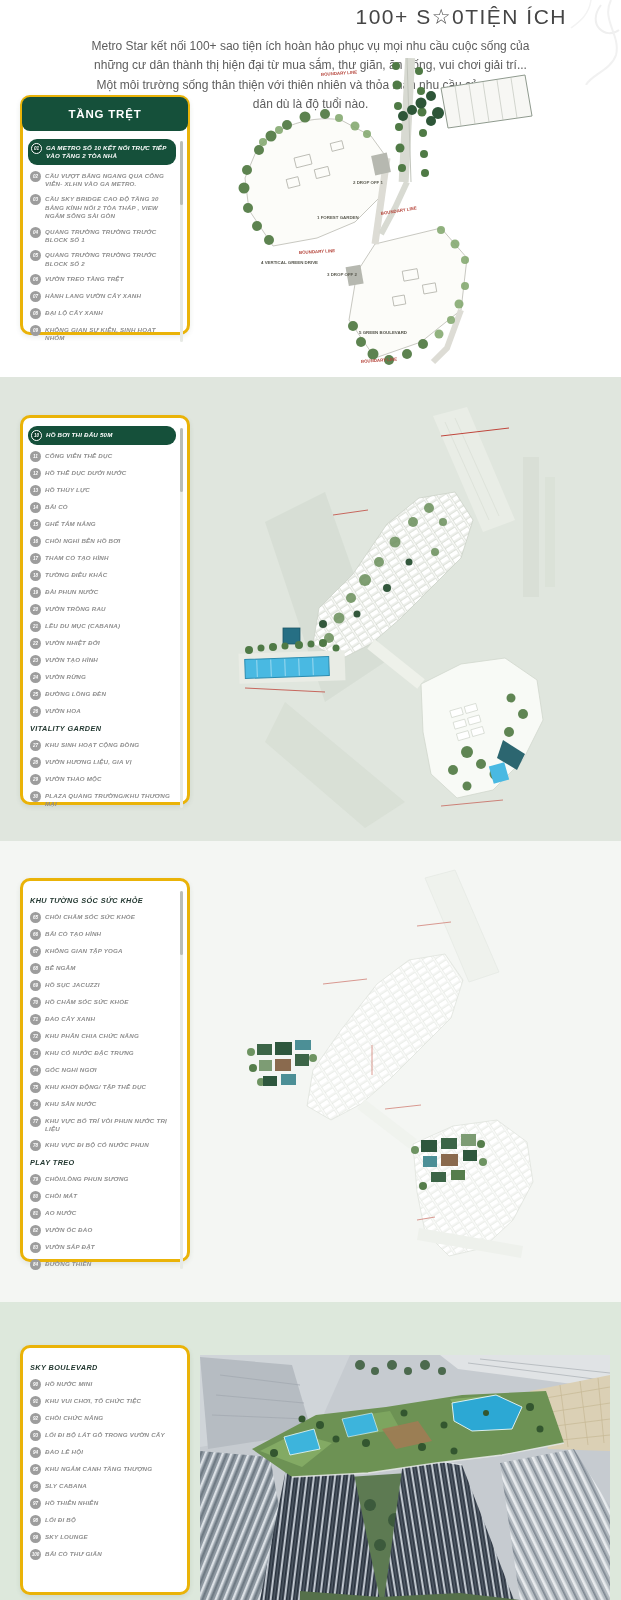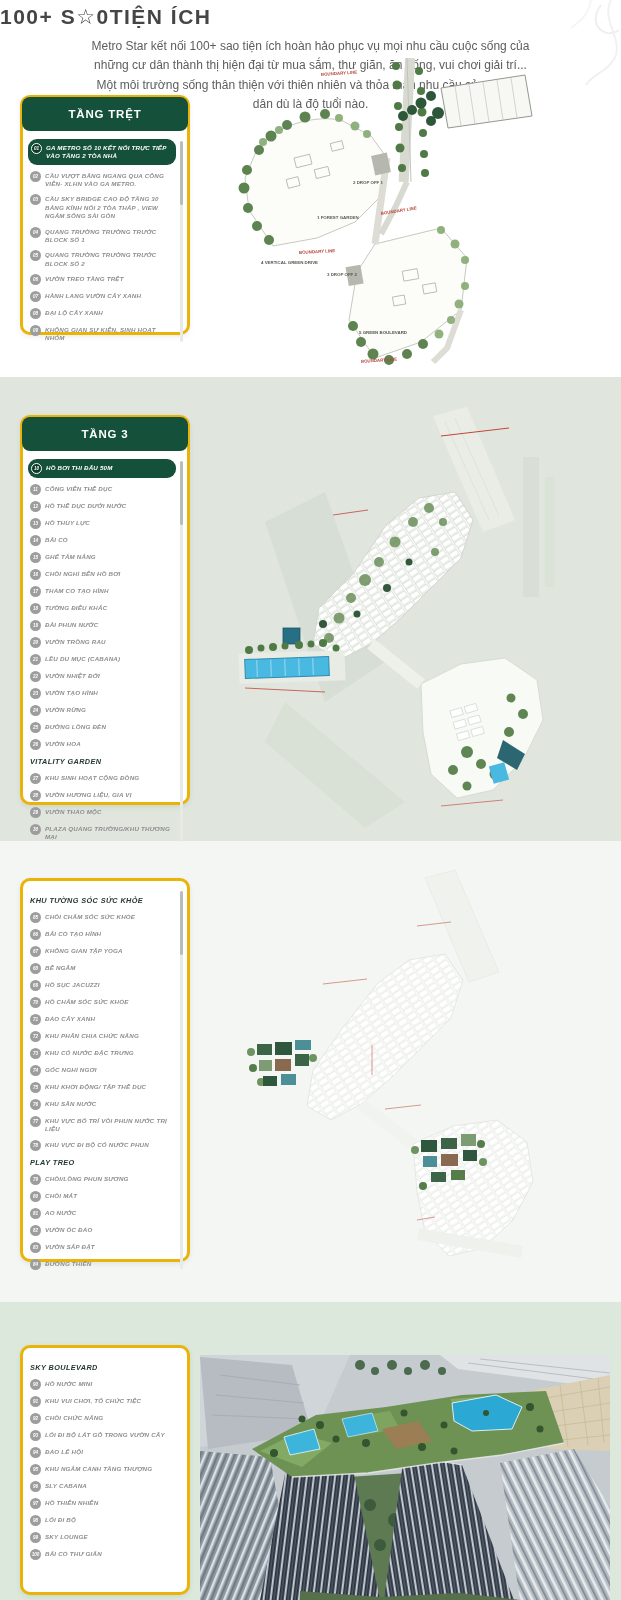--- a/index.html
+++ b/index.html
@@ -3,22 +3,22 @@
 <meta charset="utf-8">
 <style>
   html,body{margin:0;padding:0;background:#fff;}
   #page{position:relative;width:621px;height:1600px;background:#fff;overflow:hidden;
         font-family:"Liberation Sans","DejaVu Sans",sans-serif;}
   .band{position:absolute;left:0;width:621px;}
   #band2{top:377px;height:464px;background:#e0e6de;}
   #band3{top:841px;height:461px;background:#f4f6f3;}
   #band4{top:1302px;height:298px;background:#dde8dc;}
 
-  .page-title{position:absolute;top:5px;left:0;width:567px;text-align:left;
-              font-size:21px;font-weight:bold;color:#454545;letter-spacing:1.5px;}
+  .page-title{position:absolute;top:5px;left:0;width:567px;text-align:right;
+              font-size:21px;font-weight:normal;color:#454545;letter-spacing:1.5px;}
   .page-desc{position:absolute;top:37px;left:85px;width:451px;text-align:center;
              font-size:12px;color:#5d5d5d;line-height:1.62;}
   .deco{position:absolute;top:0;right:0;}
 
   .card{position:absolute;left:20px;width:170px;background:#fff;border:3px solid #eab308;
         border-radius:10px;box-shadow:0 2px 5px rgba(60,80,60,.10);box-sizing:border-box;}
   #card1{top:95px;height:240px;}
   #card2{top:415px;height:390px;}
   #card3{top:878px;height:384px;}
   #card4{top:1345px;height:250px;}
@@ -427,21 +427,20 @@
           <span class="lbl">ĐẠI LỘ CÂY XANH</span>
         </div>
         <div class="item">
           <span class="num">09</span>
           <span class="lbl">KHÔNG GIAN SỰ KIỆN, SINH HOẠT NHÓM</span>
         </div>
       </div>
   </div>
 
   <div class="card" id="card2">
-    <div class="card-header">TẦNG 3</div>
     <div class="card-body">
       <div class="vscroll">
           <div class="vthumb"></div>
         </div>
     <div class="item hl">
           <span class="num">10</span>
           <span class="lbl">HỒ BƠI THI ĐẤU 50M</span>
         </div>
         <div class="item">
           <span class="num">11</span>

